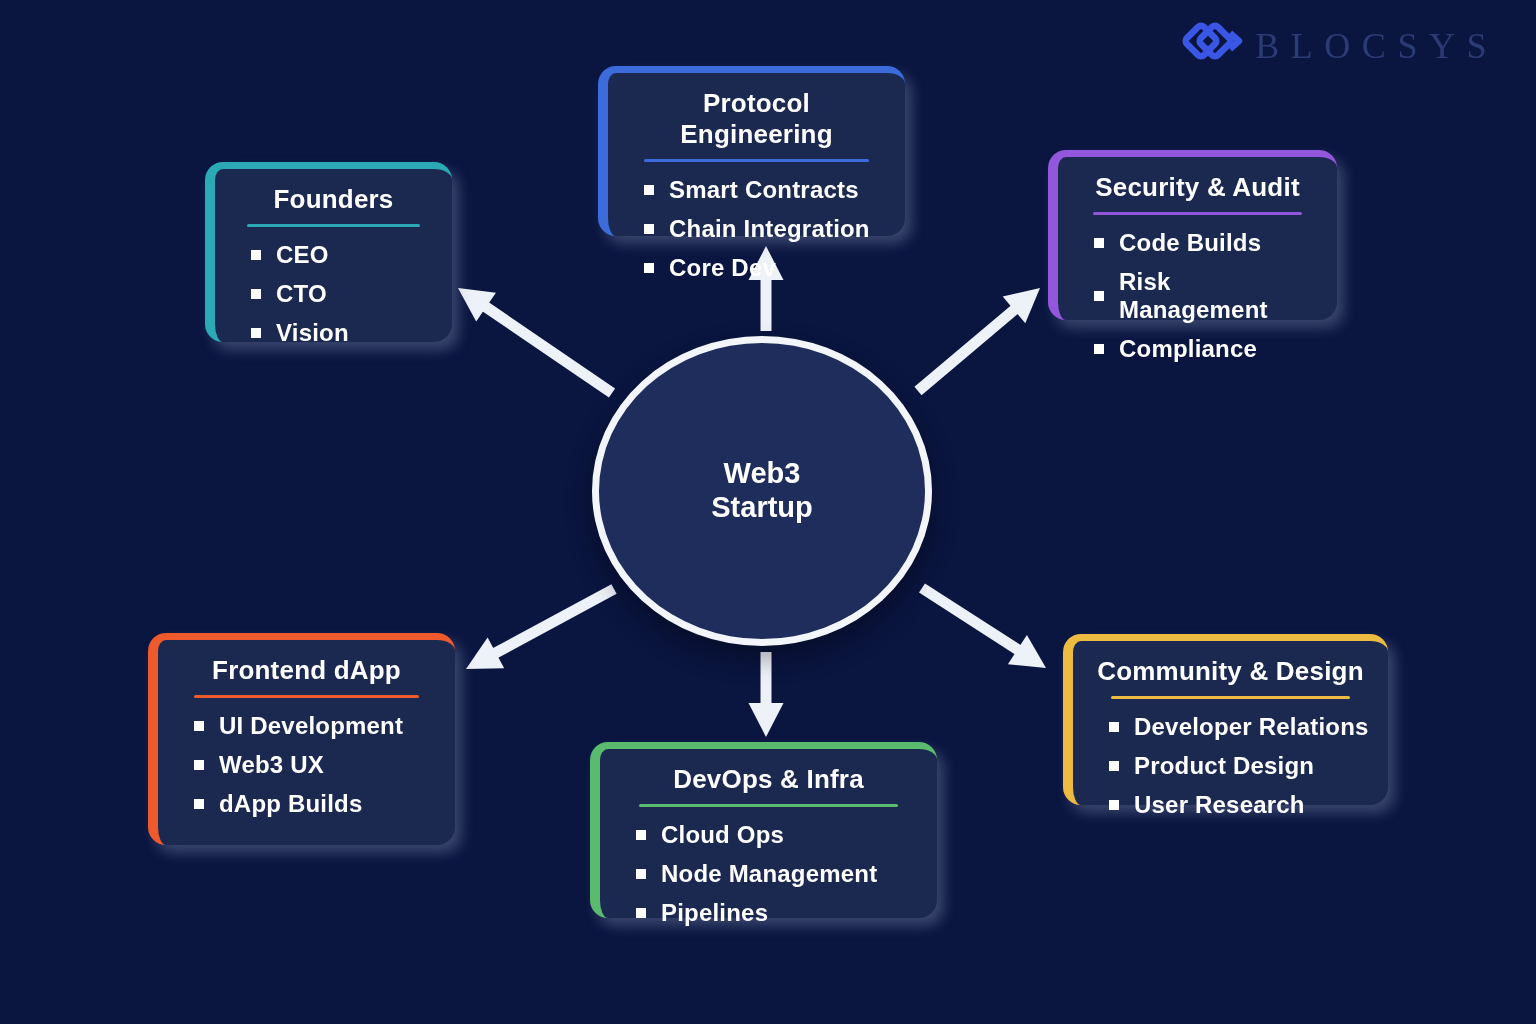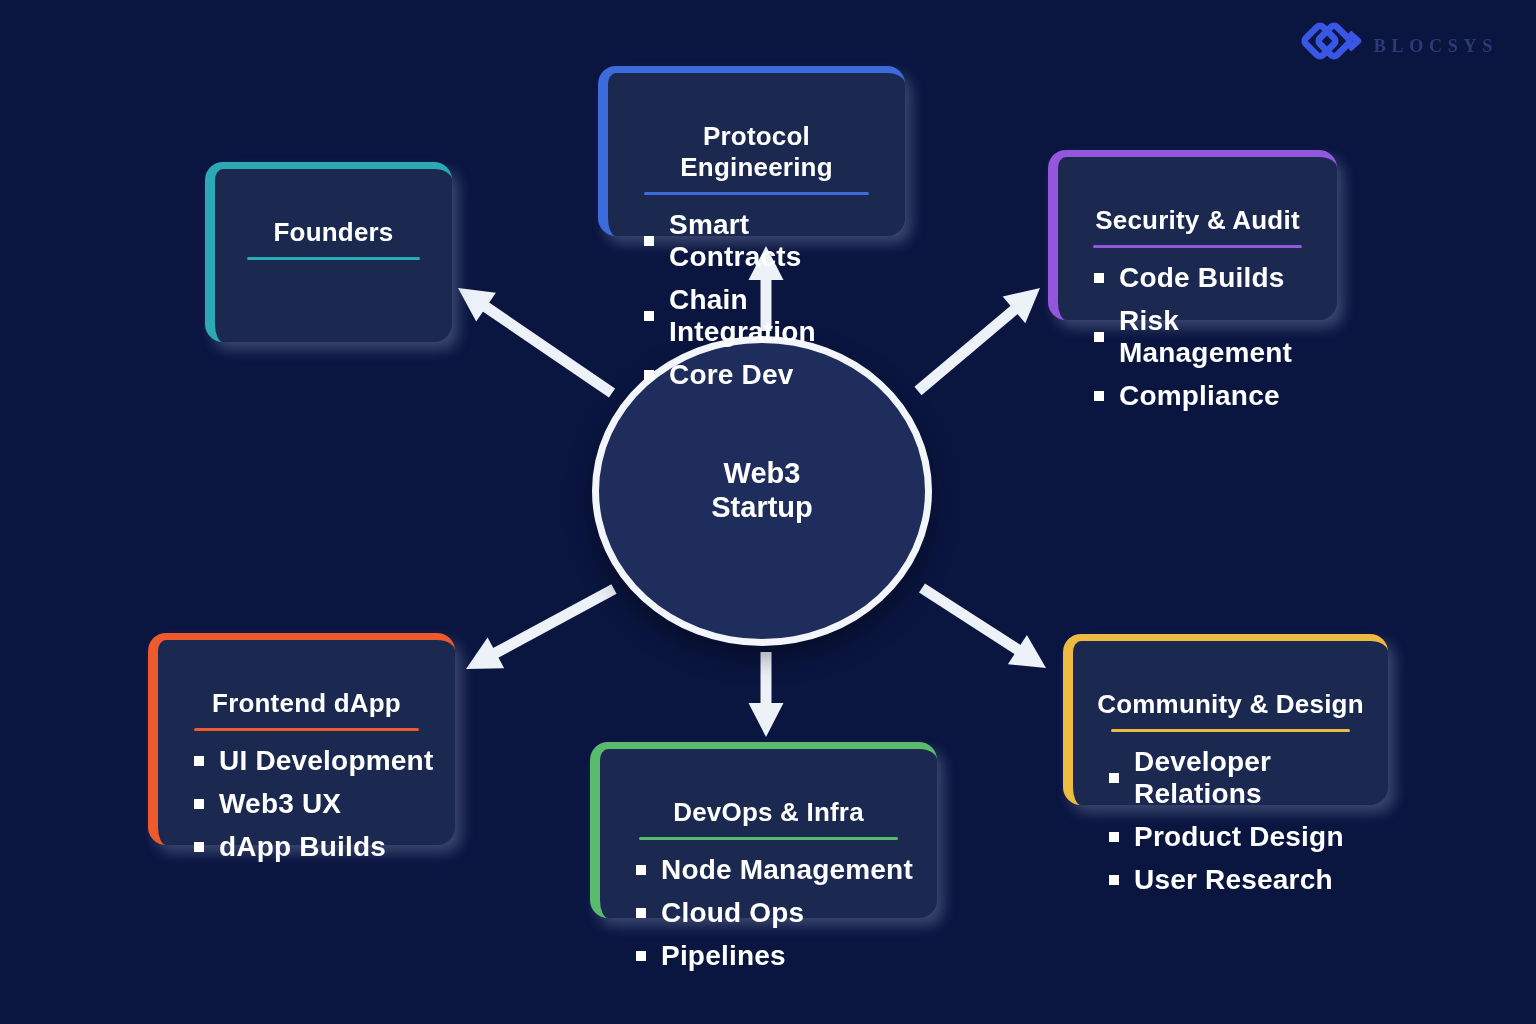--- a/index.html
+++ b/index.html
@@ -12,21 +12,21 @@
     overflow: hidden;
   }
 
   
   .logo {
     position: absolute; top: 18px; right: 38px;
     display: flex; align-items: center; gap: 12px;
   }
   .logo-text {
     font-family: "Liberation Serif", serif;
-    font-size: 18px; font-weight: 700;
+    font-size: 36px; font-weight: 400;
     letter-spacing: 0.32em;
     color: var(--logo-text, #2B3B73);
     transform: translateY(1px);
   }
 
   
   svg.arrows { position: absolute; left: 0; top: 0; z-index: 1; }
   .arrow-shaft { stroke: var(--arrow, #EDF1F8); stroke-width: 11px; }
   .arrow-head  { fill: var(--arrow, #EDF1F8); }
 
@@ -55,39 +55,38 @@
     border-top: 7px solid var(--accent, #888);
     border-radius: 18px;
     box-shadow: 7px 8px 14px rgba(160,175,205,0.32);
     padding: 15px 18px 14px 18px;
   }
   .node-title {
     color: var(--text, #fff);
     font-size: 26px; font-weight: 700;
     text-align: center;
     letter-spacing: 0.2px;
-    margin-top: 33px;
   }
   .node-underline {
     height: 3px; background: var(--accent, #888);
     width: 86%; margin: 9px auto 14px auto;
     border-radius: 2px;
   }
   .node-items { list-style: none; }
   .node-items li {
     display: flex; align-items: center;
     margin: 0 0 11px 18px;
   }
   .bullet {
     width: 10px; height: 10px; background: var(--text, #fff);
     margin-right: 15px; flex: 0 0 auto;
   }
   .item-label {
     color: var(--text, #fff);
-    font-size: 28px; font-weight: 700;
+    font-size: 24px; font-weight: 700;
     letter-spacing: 0.2px;
   }
 
   .node-founders  { left: 205px;  top: 162px; width: 247px; height: 180px; }
   .node-protocol  { left: 598px;  top: 66px;  width: 307px; height: 170px; }
   .node-security  { left: 1048px; top: 150px; width: 289px; height: 170px; }
   .node-frontend  { left: 148px;  top: 633px; width: 307px; height: 212px; }
   .node-devops    { left: 590px;  top: 742px; width: 347px; height: 176px; }
   .node-community { left: 1063px; top: 634px; width: 325px; height: 171px; }
 </style>
@@ -135,20 +134,34 @@
 </div>
 
 <div class="center-circle">
   <div class="center-title">Web3
 Startup</div>
 </div>
 
 <div class="node node-founders" style="--accent: #2BA9B4;">
   <div class="node-title">Founders</div>
   <div class="node-underline"></div>
+  <ul class="node-items">
+    <li>
+        <span class="bullet"></span>
+        <span class="item-label">CEO</span>
+      </li>
+    <li>
+        <span class="bullet"></span>
+        <span class="item-label">CTO</span>
+      </li>
+    <li>
+        <span class="bullet"></span>
+        <span class="item-label">Vision</span>
+      </li>
+  </ul>
 </div>
 
 <div class="node node-protocol" style="--accent: #3C6CDC;">
   <div class="node-title">Protocol Engineering</div>
   <div class="node-underline"></div>
   <ul class="node-items">
     <li>
         <span class="bullet"></span>
         <span class="item-label">Smart Contracts</span>
       </li>
@@ -200,25 +213,25 @@
       </li>
   </ul>
 </div>
 
 <div class="node node-devops" style="--accent: #5ABB6E;">
   <div class="node-title">DevOps &amp; Infra</div>
   <div class="node-underline"></div>
   <ul class="node-items">
     <li>
         <span class="bullet"></span>
+        <span class="item-label">Cloud Ops</span>
+      </li>
+    <li>
+        <span class="bullet"></span>
         <span class="item-label">Node Management</span>
-      </li>
-    <li>
-        <span class="bullet"></span>
-        <span class="item-label">Cloud Ops</span>
       </li>
     <li>
         <span class="bullet"></span>
         <span class="item-label">Pipelines</span>
       </li>
   </ul>
 </div>
 
 <div class="node node-community" style="--accent: #EDBA42;">
   <div class="node-title">Community &amp; Design</div>

